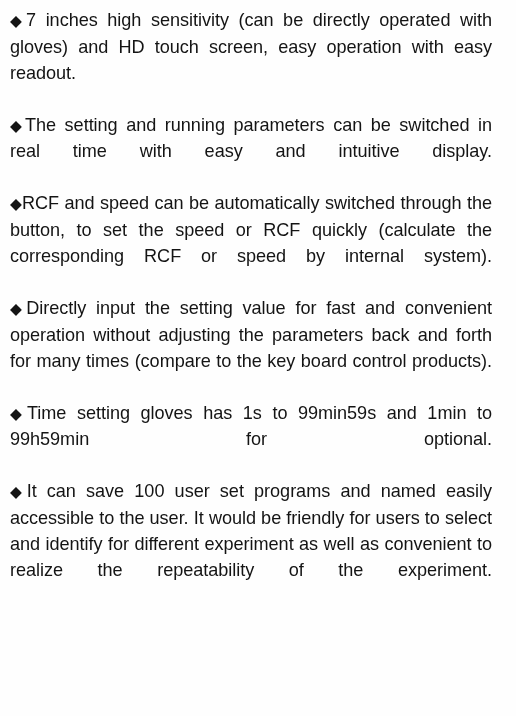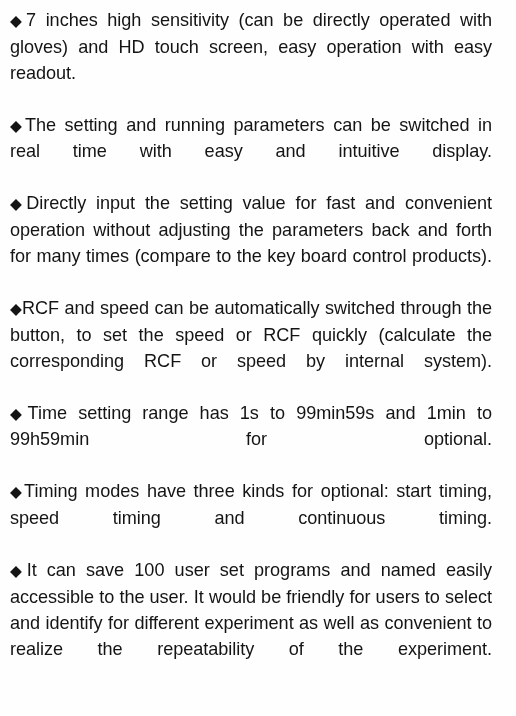--- a/index.html
+++ b/index.html
@@ -56,19 +56,18 @@
     letter-spacing: -0.5px;
   }
 </style>
 </head>
 <body>
 
 <div id="doc" style="background: rgb(254, 254, 254); color: rgb(20, 20, 20);">
   <ul class="spec-list" id="spec-list">
       <li class="spec-item"><span class="bullet-diamond">◆</span><span>7 inches high sensitivity (can be directly operated with gloves) and HD touch screen, easy operation with easy readout.</span></li>
       <li class="spec-item"><span class="bullet-diamond">◆</span><span>The setting and running parameters can be switched in real time with easy and intuitive display.</span></li>
+      <li class="spec-item"><span class="bullet-diamond">◆</span><span>RCF and speed can be automatically switched through the button, to set the speed or RCF quickly (calculate the corresponding RCF or speed by internal system).</span></li>
       <li class="spec-item"><span class="bullet-diamond">◆</span><span>Directly input the setting value for fast and convenient operation without adjusting the parameters back and forth for many times (compare to the key board control products).</span></li>
-      <li class="spec-item"><span class="bullet-diamond">◆</span><span>RCF and speed can be automatically switched through the button, to set the speed or RCF quickly (calculate the corresponding RCF or speed by internal system).</span></li>
-      <li class="spec-item"><span class="bullet-diamond">◆</span><span>Time setting range has 1s to 99min59s and 1min to 99h59min for optional.</span></li>
-      <li class="spec-item"><span class="bullet-diamond">◆</span><span>Timing modes have three kinds for optional: start timing, speed timing and continuous timing.</span></li>
+      <li class="spec-item"><span class="bullet-diamond">◆</span><span>Time setting gloves has 1s to 99min59s and 1min to 99h59min for optional.</span></li>
       <li class="spec-item"><span class="bullet-diamond">◆</span><span>It can save 100 user set programs and named easily accessible to the user. It would be friendly for users to select and identify for different experiment as well as convenient to realize the repeatability of the experiment.</span></li>
     </ul>
 </div>
 
 </body></html>

